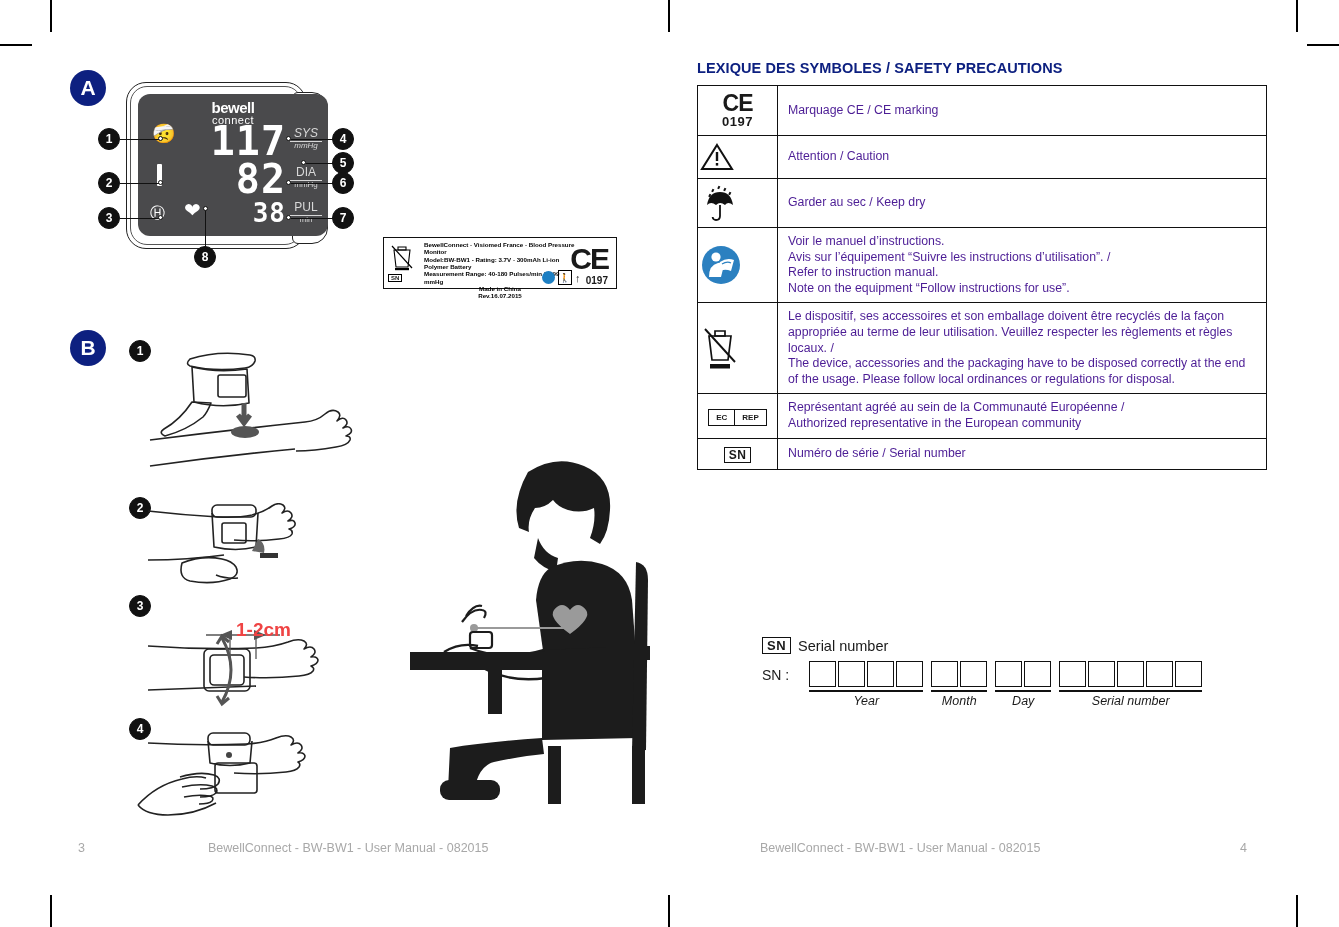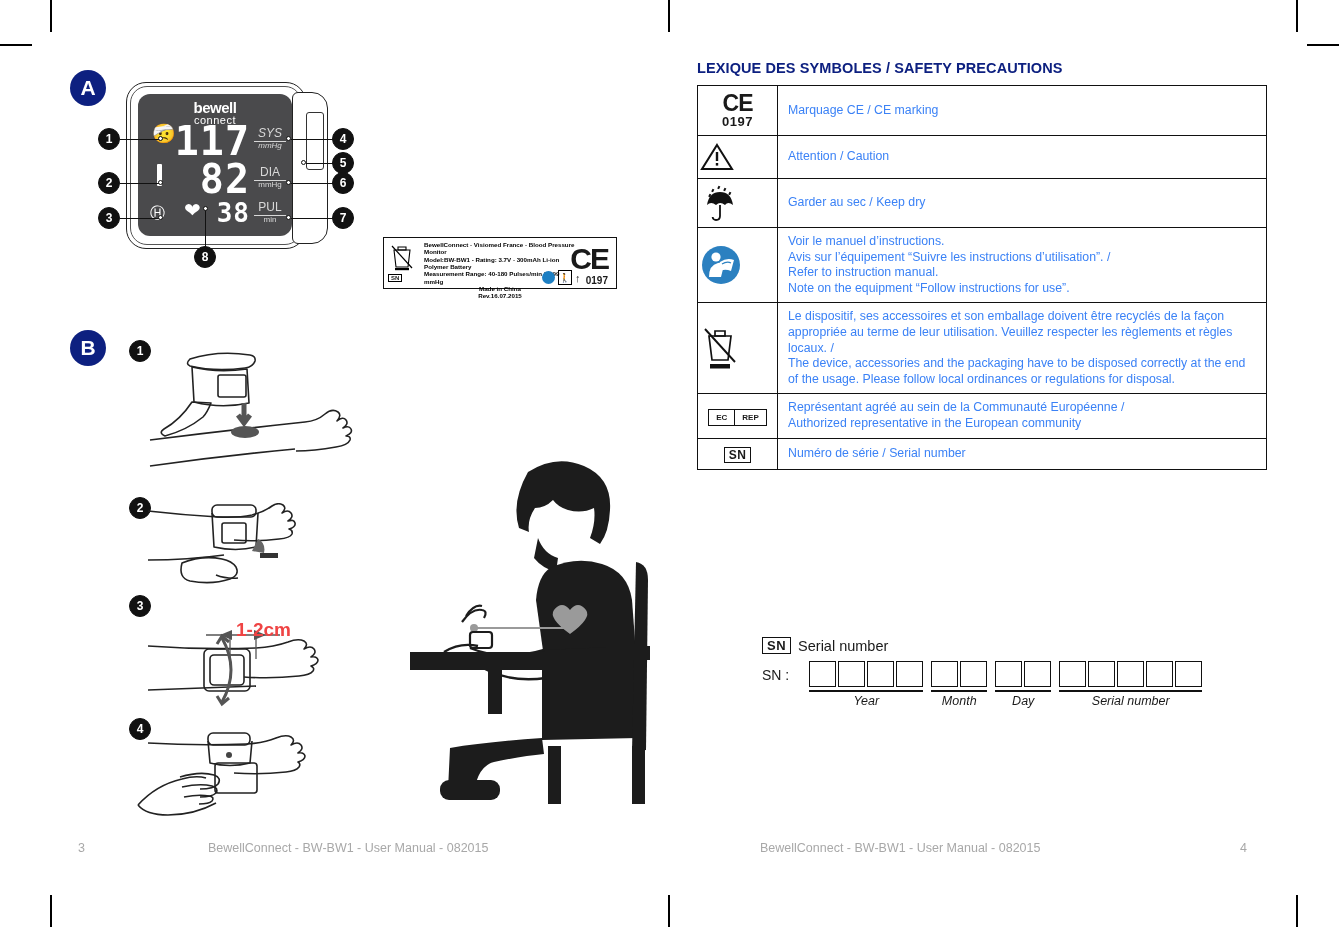--- a/index.html
+++ b/index.html
@@ -51,21 +51,21 @@
   .cuff-right-inner{
     position:absolute;left:246px;top:52px;width:16px;height:56px;
     border:1.2px solid #333;border-radius:3px;background:#fff;
   }
   .cuff-dash{
     position:absolute;left:236px;top:36px;width:26px;height:142px;
     border-right:1px dashed #888;border-top:1px dashed #888;border-radius:0 14px 14px 0;
   }
   .lcd{
     position:absolute;left:78px;top:34px;width:154px;height:142px;
-    background:#4a4a4c;border-radius:12px;overflow:hidden;
+    background:#4a4a4c;border-radius:12px;overflow:hidden;padding-left:36px;
   }
   .brand{position:absolute;left:0;right:0;top:6px;text-align:center;color:#fff;line-height:1.0;}
   .brand .b1{font-size:15px;font-weight:bold;letter-spacing:-0.5px;}
   .brand .b2{font-size:11px;letter-spacing:0.5px;}
   .seg{
     position:absolute;color:#fff;font-family:"DejaVu Sans Mono",monospace;
     font-weight:bold;letter-spacing:1px;
   }
   .seg.sys{right:42px;top:28px;font-size:40px;line-height:38px;}
   .seg.dia{right:42px;top:66px;font-size:40px;line-height:38px;}
@@ -109,21 +109,21 @@
 
   
   #right-col{position:absolute;left:697px;top:60px;width:482px;}
   #symbols-title{
     font-size:14.5px;font-weight:bold;color:#0d2080;letter-spacing:0.1px;margin:0 0 9px 0;
     font-family:"Liberation Sans",sans-serif;
   }
   table.symbols{border-collapse:collapse;width:570px;table-layout:fixed;}
   table.symbols td{border:1px solid #111;vertical-align:middle;}
   td.sym-cell{width:75px;text-align:center;padding:6px 2px;}
-  td.txt-cell{padding:6px 10px;font-size:12.3px;line-height:1.27;color:#3b82f6;}
+  td.txt-cell{padding:6px 10px;font-size:12.3px;line-height:1.27;color:#4c1d95;}
   .ce-sym{font-size:23px;font-weight:bold;letter-spacing:-1px;line-height:22px;}
   .ce-num{font-size:13px;font-weight:bold;letter-spacing:0.5px;}
   .ecrep{display:inline-flex;border:1.5px solid #111;}
   .ecrep span{font-size:8px;font-weight:bold;padding:3px 7px;}
   .ecrep span:first-child{border-right:1.5px solid #111;}
   .sn-box{display:inline-block;border:1.5px solid #111;font-size:12px;font-weight:bold;padding:0px 4px;letter-spacing:0.5px;}
 
   
   #sn-block{position:absolute;left:762px;top:637px;width:460px;}
   .sn-head{display:flex;align-items:center;gap:7px;margin-bottom:7px;}

